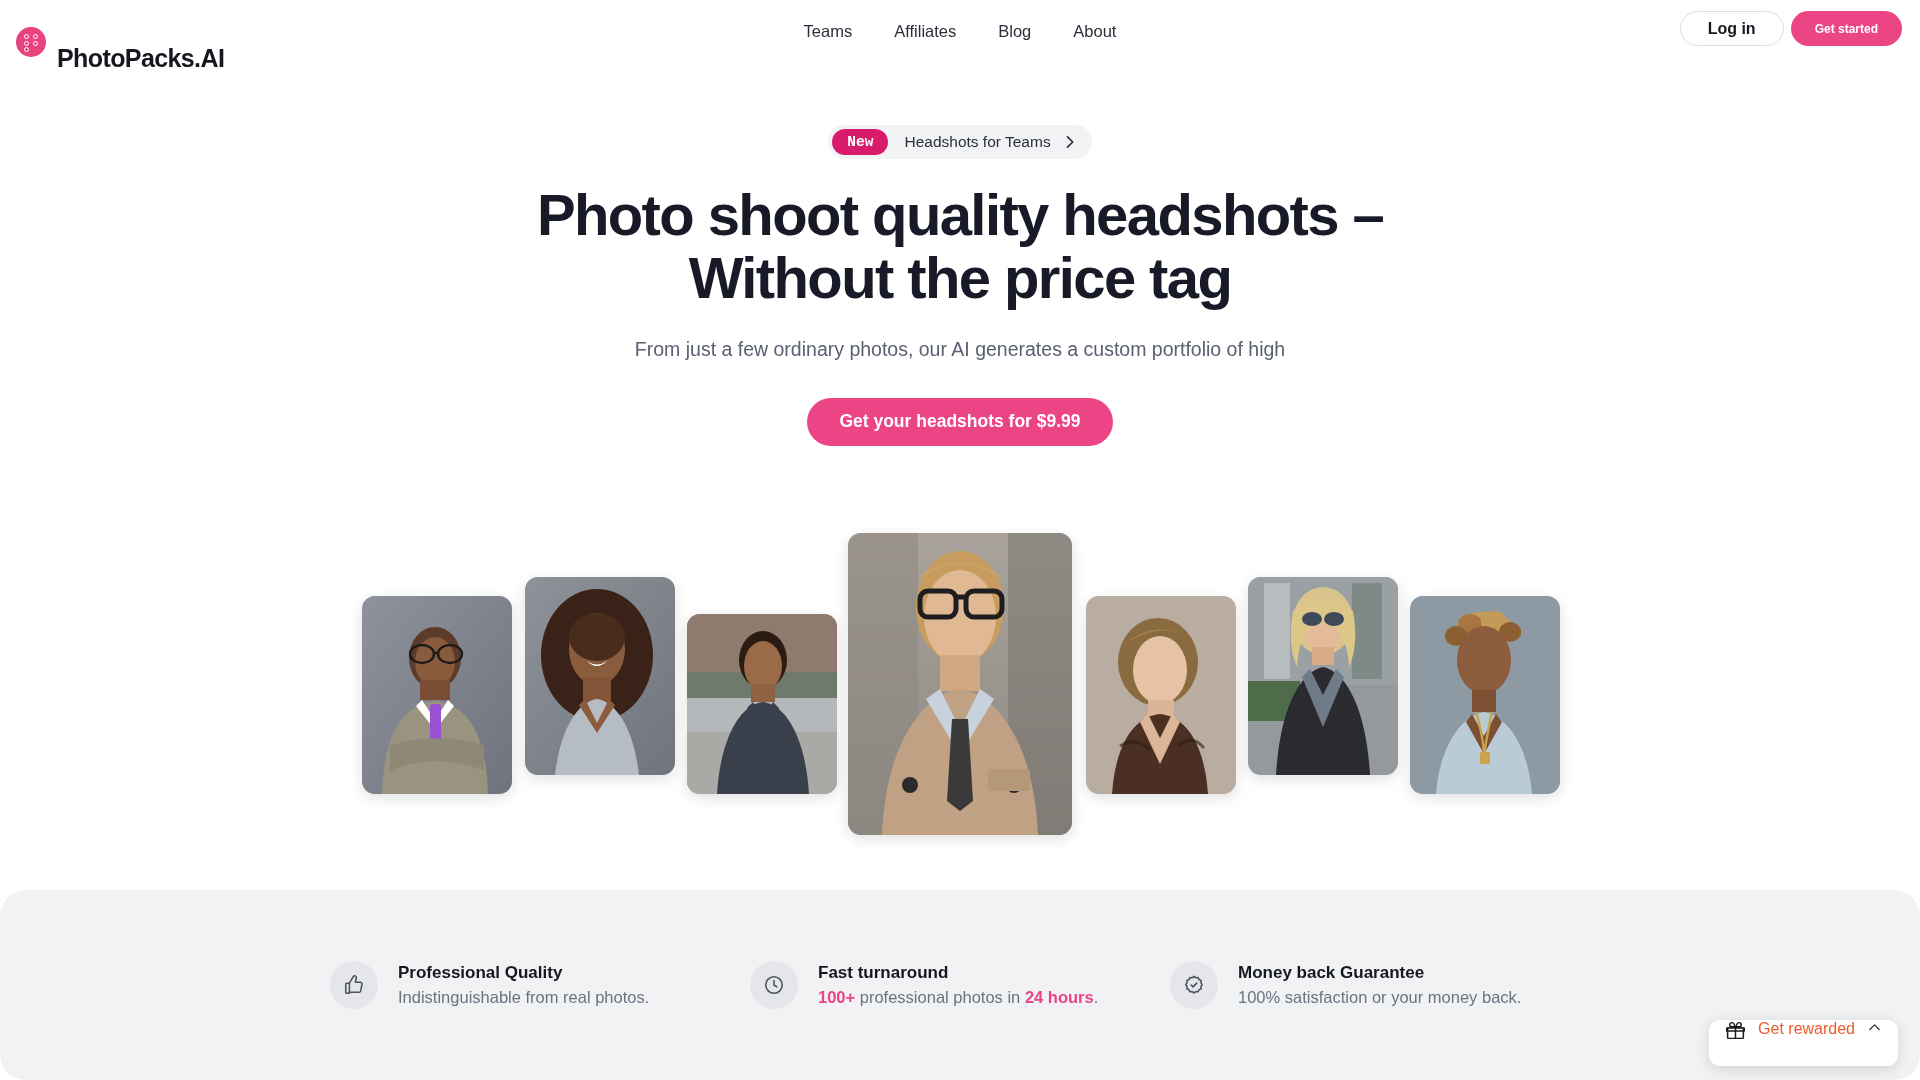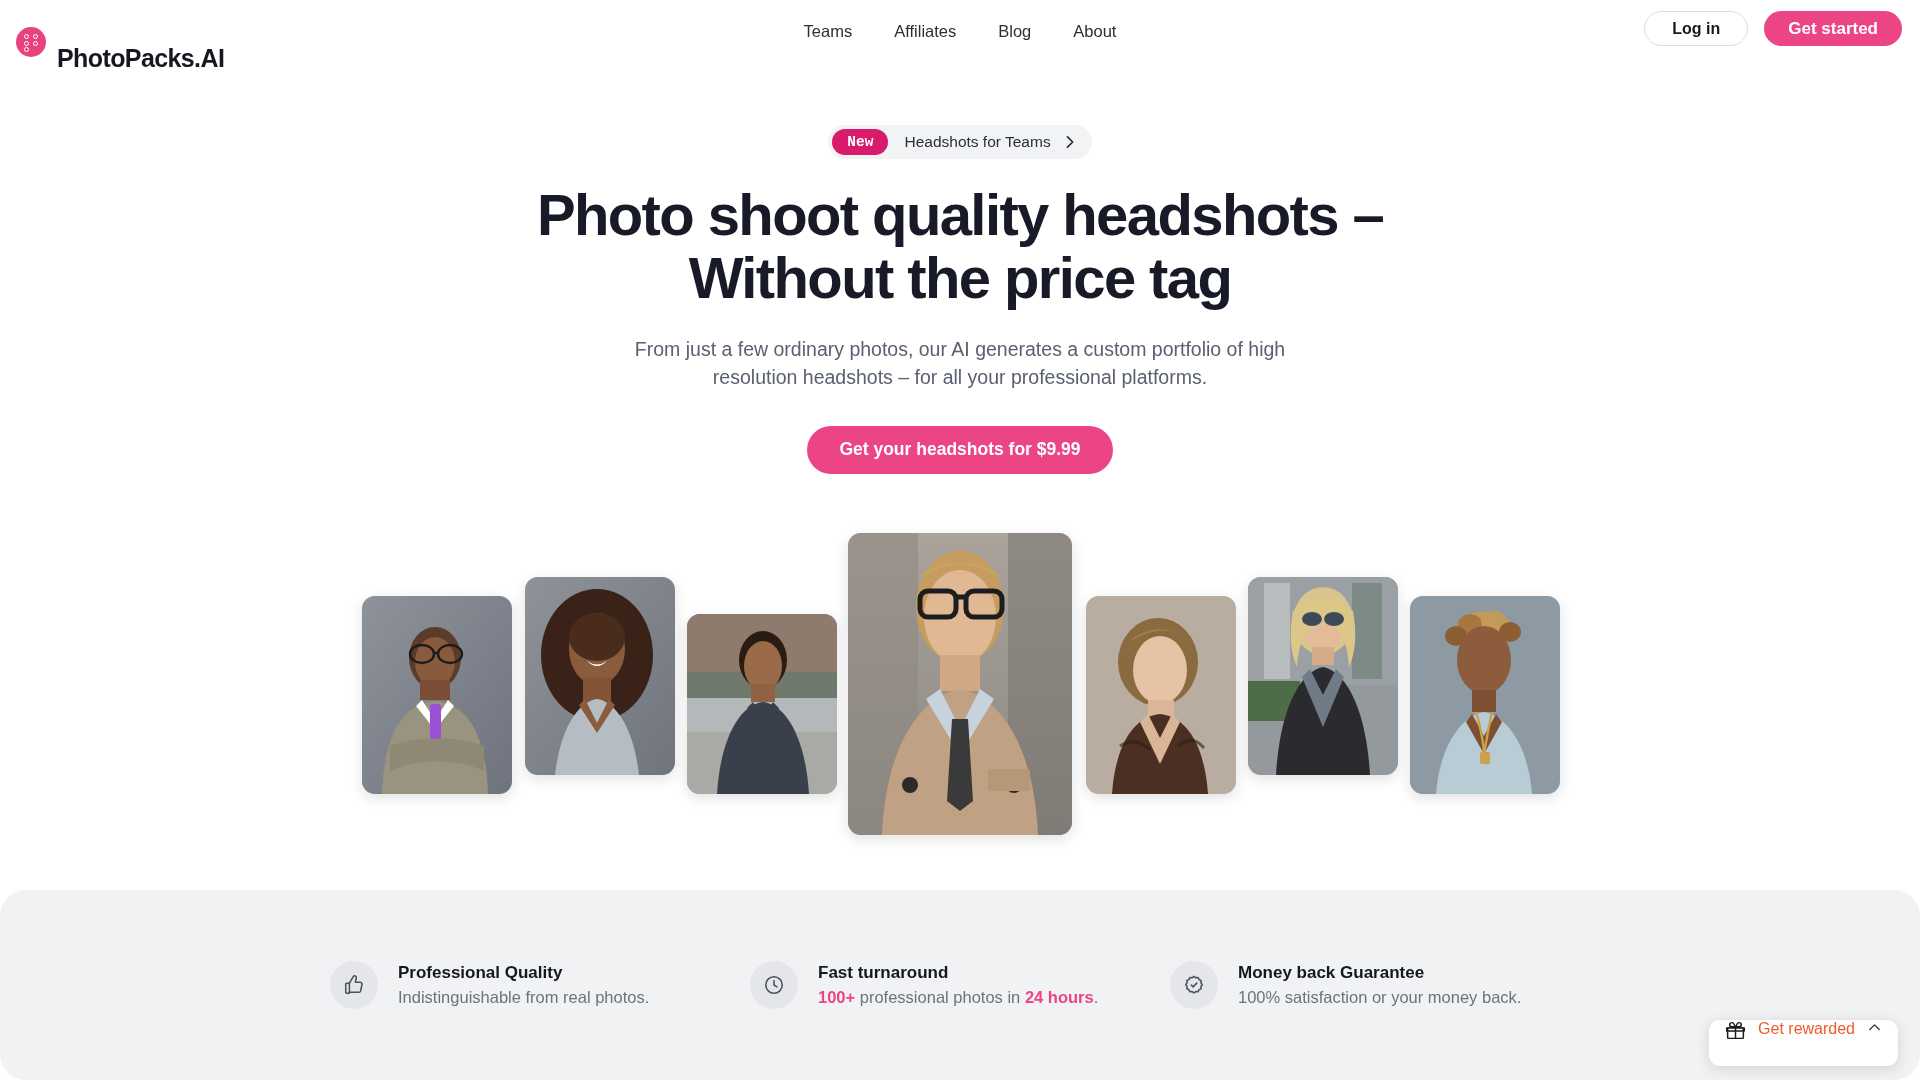--- a/index.html
+++ b/index.html
@@ -43,33 +43,33 @@
     position:absolute; left:50%; top:0; transform:translateX(-50%);
     height:62px; display:flex; align-items:center; gap:42px;
   }
   .nav a {
     font-size:16.5px; color:#2B2F3A; text-decoration:none; white-space:nowrap;
     font-weight:400;
   }
 
   .header-actions {
     position:absolute; right:18px; top:11px;
-    display:flex; align-items:flex-start; gap:16px;
+    display:flex; align-items:flex-start; gap:7px;
   }
   .btn-login {
     height:35px; padding:0 27px; border-radius:999px;
     border:1px solid #DCDEE3; background:#ffffff;
     font-size:16px; color:#16181F; font-weight:600;
     display:flex; align-items:center; justify-content:center; cursor:pointer;
     font-family:"Liberation Sans", sans-serif; white-space:nowrap;
   }
   .btn-getstarted {
     height:35px; padding:0 24px; border-radius:999px;
     border:none; background:#EC4586; color:#ffffff;
-    font-size:17px; font-weight:600;
+    font-size:12px; font-weight:600;
     display:flex; align-items:center; justify-content:center; cursor:pointer;
     font-family:"Liberation Sans", sans-serif; white-space:nowrap;
   }
 
   
   .hero { position:absolute; top:62px; left:0; width:1920px; text-align:center; }
 
   .badge {
     display:inline-flex; align-items:center; gap:0;
     background:#F2F3F5; border-radius:999px; padding:4px 6px 4px 4px;
@@ -192,21 +192,20 @@
       </svg>
     </div>
 
     <h1 class="headline">
       <span>Photo shoot quality headshots –</span>
       <span>Without the price tag</span>
     </h1>
 
     <p class="subhead">
       <span>From just a few ordinary photos, our AI generates a custom portfolio of high</span>
-      <span>resolution headshots – for all your professional platforms.</span>
     </p>
 
     <div class="cta-wrap">
       <button class="btn-cta">Get your headshots for $9.99</button>
     </div>
   </div>
 
   <div class="gallery">
 
     <div class="ph" style="left:362px; top:72px; width:150px; height:198px;">

